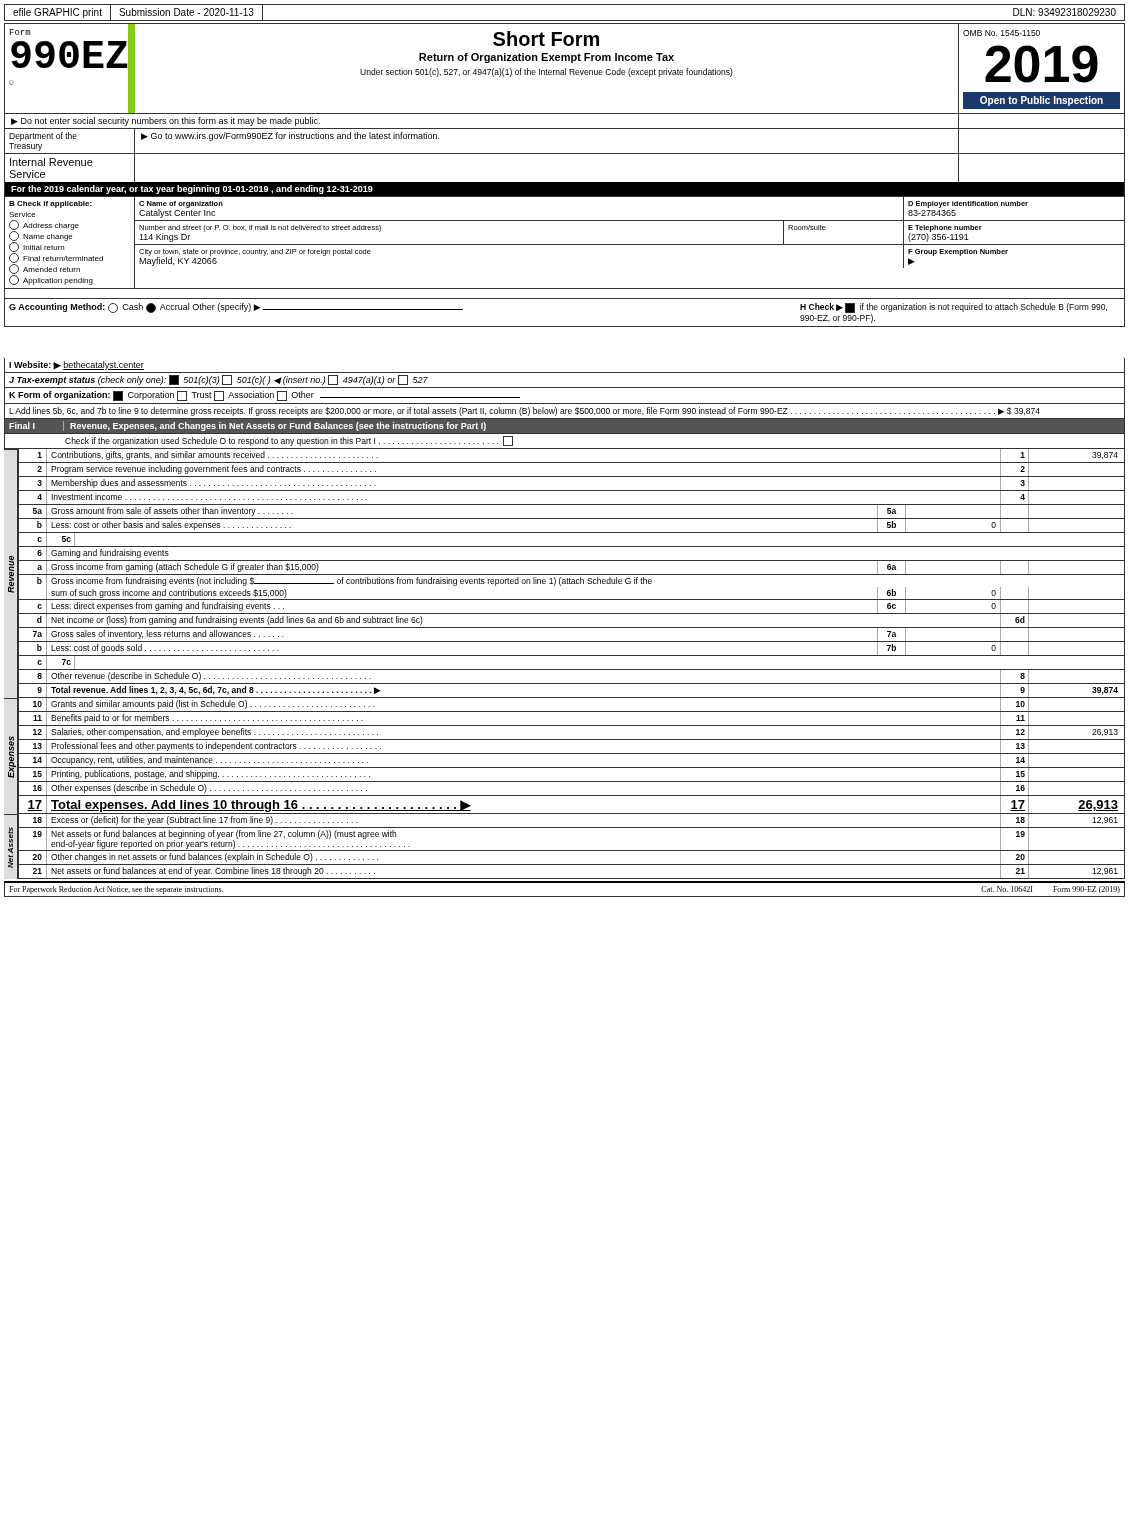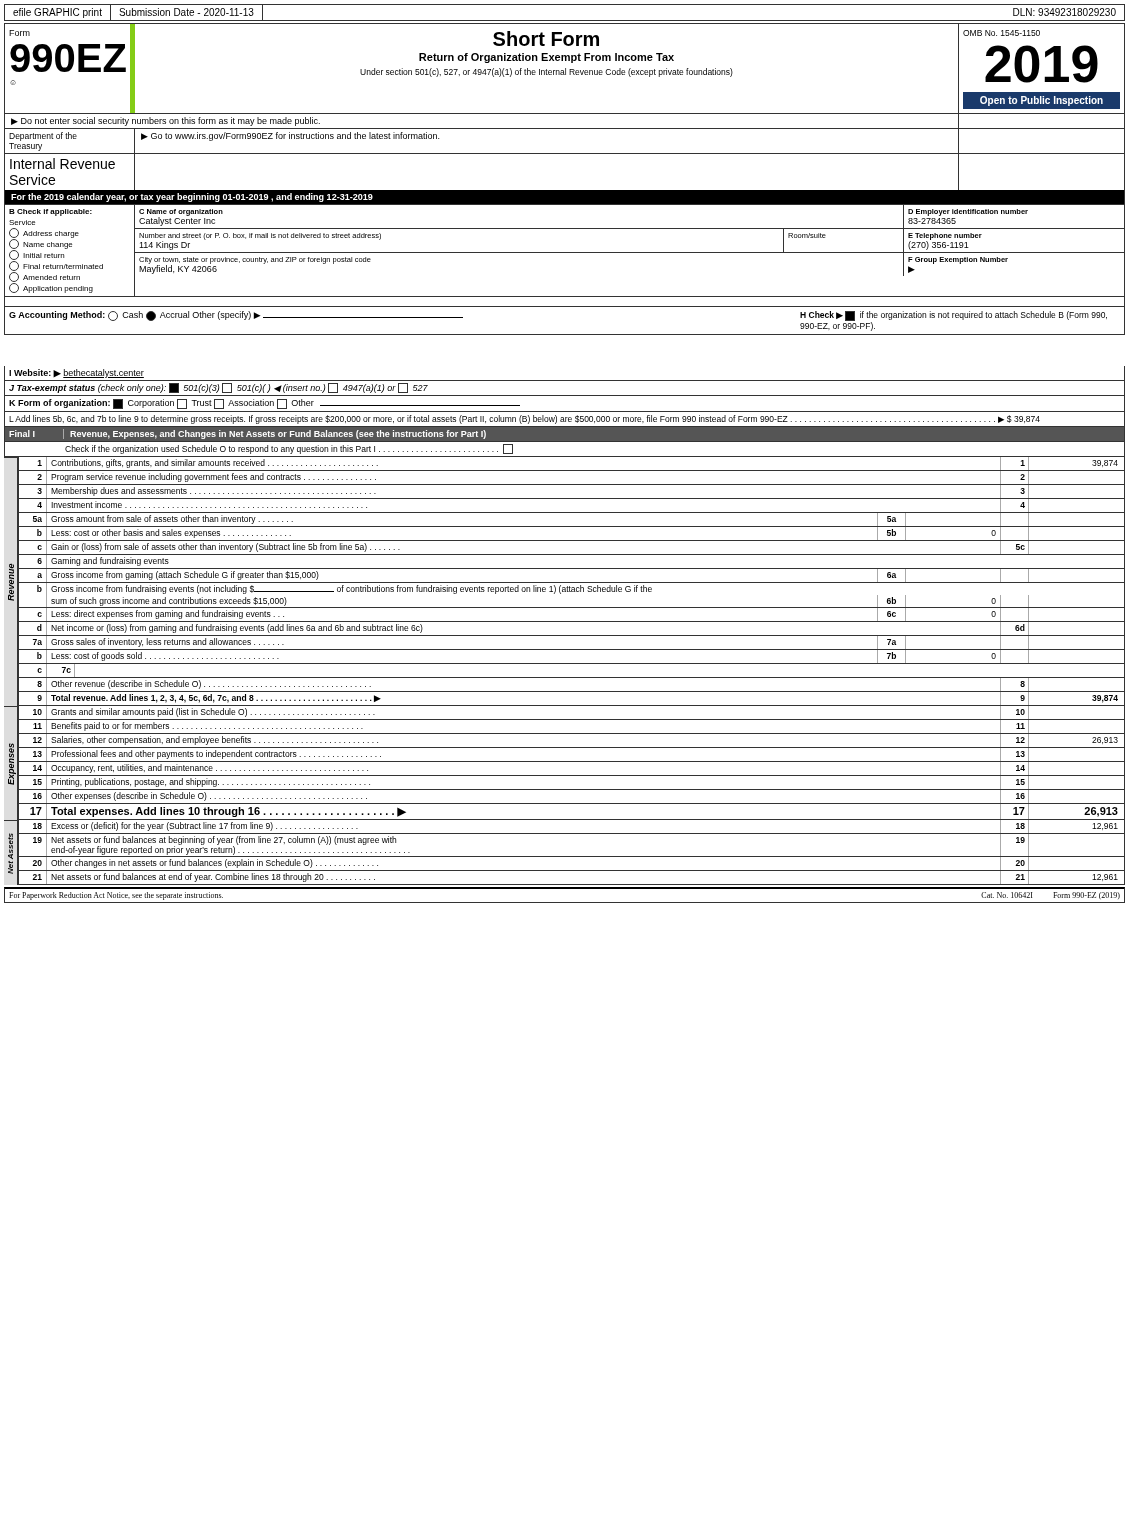--- a/index.html
+++ b/index.html
@@ -23,21 +23,21 @@
 
 <div class="page">
 
   <div class="top-bar">
     <span class="top-bar-item">efile GRAPHIC print</span>
     <span class="top-bar-item">Submission Date - 2020-11-13</span>
     <span class="top-bar-item">DLN: 93492318029230</span>
   </div>
 
   <div style="display:flex; border:1px solid #333; border-bottom:none;">
-    <div style="width:130px; border-right:5px solid #84cc16; padding:4px 4px 2px 4px;">
+    <div style="width:130px; border-right:7px solid #84cc16; padding:4px 4px 2px 4px;font-family:Liberation Mono, monospace;">
       <div style="font-size:9px;">Form</div>
       <div style="font-size:40px; font-weight:bold; line-height:1;">990EZ</div>
       <div style="font-size:8px;">☺</div>
     </div>
     <div style="flex:1; text-align:center; padding:4px; border-right:1px solid #333;">
       <div style="font-size:20px; font-weight:bold;">Short Form</div>
       <div style="font-size:11px; font-weight:bold;">Return of Organization Exempt From Income Tax</div>
       <div style="font-size:8.5px; margin-top:4px;">Under section 501(c), 527, or 4947(a)(1) of the Internal Revenue Code (except private foundations)</div>
     </div>
     <div style="width:165px; padding:4px;">
@@ -57,21 +57,21 @@
       <span>Department of the</span><br>
       <span>Treasury</span>
     </div>
     <div style="flex:1; padding:2px 6px; border-right:1px solid #333; font-size:9px;">
       <span>▶ Go to www.irs.gov/Form990EZ for instructions and the latest information.</span>
     </div>
     <div style="width:165px;"></div>
   </div>
 
   <div style="display:flex; border:1px solid #333; border-bottom:none;">
-    <div style="width:130px; border-right:1px solid #333; padding:2px 4px; font-size:14px;">
+    <div style="width:130px; border-right:1px solid #333; padding:2px 4px; font-size:11px;">
       <span>Internal Revenue</span><br>
       <span>Service</span>
     </div>
     <div style="flex:1; padding:2px 4px; border-right:1px solid #333;"></div>
     <div style="width:165px;"></div>
   </div>
 
   <div style="border:1px solid #333; border-top:none; background:#000; color:white; padding:2px 6px; font-size:9px; font-weight:bold;">
     <span>For the 2019 calendar year, or tax year beginning 01-01-2019 , and ending 12-31-2019</span>
   </div>
@@ -268,21 +268,20 @@
         <div style="width:28px; text-align:right; padding:1px 4px; border-right:1px solid #aaa; font-weight:bold; flex-shrink:0;">b</div>
         <div style="flex:1; padding:1px 4px; border-right:1px solid #aaa;">Less: cost or other basis and sales expenses . . . . . . . . . . . . . . .</div>
         <div style="width:28px; text-align:center; border-right:1px solid #aaa; padding:1px 3px; font-weight:bold; flex-shrink:0;">5b</div>
         <div style="width:95px; border-right:1px solid #aaa; padding:1px 4px; flex-shrink:0; text-align:right;">0</div>
         <div style="width:28px; border-right:1px solid #aaa; flex-shrink:0;"></div>
         <div style="width:95px; flex-shrink:0;"></div>
       </div>
 
       <div style="display:flex; border:1px solid #333; border-top:none; font-size:8.5px; min-height:14px;">
         <div style="width:28px; text-align:right; padding:1px 4px; border-right:1px solid #aaa; font-weight:bold; flex-shrink:0;">c</div>
-        <div style="flex:1; padding:1px 4px; border-right:1px solid #aaa;">Gain or (loss) from sale of assets other than inventory (Subtract line 5b from line 5a) . . . . . . .</div>
         <div style="width:28px; text-align:right; border-right:1px solid #aaa; padding:1px 3px; font-weight:bold; flex-shrink:0;">5c</div>
         <div style="width:95px; text-align:right; padding:1px 6px; flex-shrink:0;"></div>
       </div>
 
       <div style="display:flex; border:1px solid #333; border-top:none; font-size:8.5px; min-height:14px;">
         <div style="width:28px; text-align:right; padding:1px 4px; border-right:1px solid #aaa; font-weight:bold; flex-shrink:0;">6</div>
         <div style="flex:1; padding:1px 4px;">Gaming and fundraising events</div>
       </div>
 
       <div style="display:flex; border:1px solid #333; border-top:none; font-size:8.5px; min-height:14px;">
@@ -412,21 +411,21 @@
         <div style="width:95px; text-align:right; padding:1px 6px; flex-shrink:0;"></div>
       </div>
 
       <div style="display:flex; border:1px solid #333; border-top:none; font-size:8.5px; min-height:14px;">
         <div style="width:28px; text-align:right; padding:1px 4px; border-right:1px solid #aaa; font-weight:bold; flex-shrink:0;">16</div>
         <div style="flex:1; padding:1px 4px; border-right:1px solid #aaa;">Other expenses (describe in Schedule O)  . . . . . . . . . . . . . . . . . . . . . . . . . . . . . . . . . .</div>
         <div style="width:28px; text-align:right; border-right:1px solid #aaa; padding:1px 3px; font-weight:bold; flex-shrink:0;">16</div>
         <div style="width:95px; text-align:right; padding:1px 6px; flex-shrink:0;"></div>
       </div>
 
-      <div style="display:flex; border:1px solid #333; border-top:none; font-size:11px; min-height:14px; font-weight:bold;">
+      <div style="display:flex; border:1px solid #333; border-top:none; font-size:13px; min-height:14px; font-weight:bold;text-decoration:underline;">
         <div style="width:28px; text-align:right; padding:1px 4px; border-right:1px solid #aaa; font-weight:bold; flex-shrink:0;">17</div>
         <div style="flex:1; padding:1px 4px; border-right:1px solid #aaa;"><strong>Total expenses.</strong> Add lines 10 through 16     .   .   .   .   .   .   .   .   .   .   .   .   .   .   .   .   .   .   .   .   .   . ▶</div>
         <div style="width:28px; text-align:right; border-right:1px solid #aaa; padding:1px 3px; font-weight:bold; flex-shrink:0;">17</div>
         <div style="width:95px; text-align:right; padding:1px 6px; flex-shrink:0;">26,913</div>
       </div>
 
     </div>
   </div>
 
   <div style="display:flex;">

